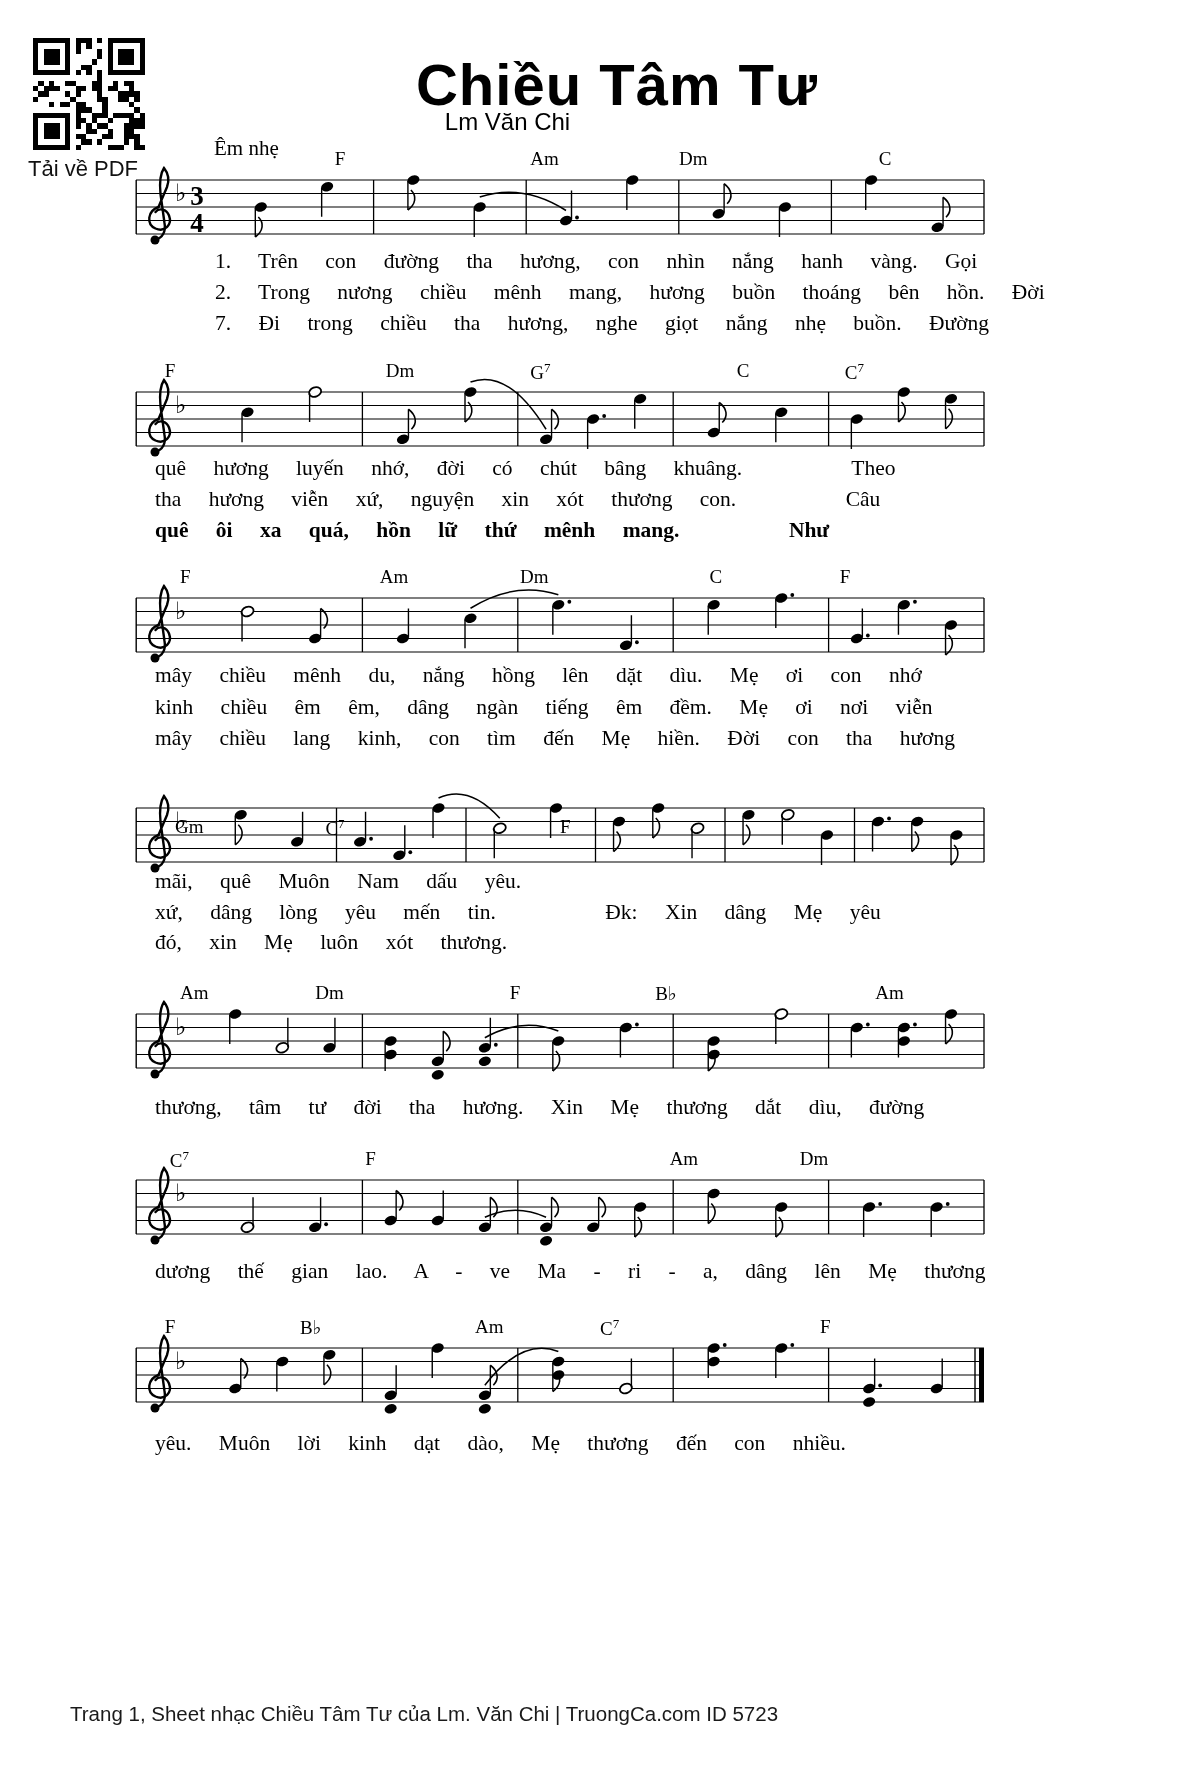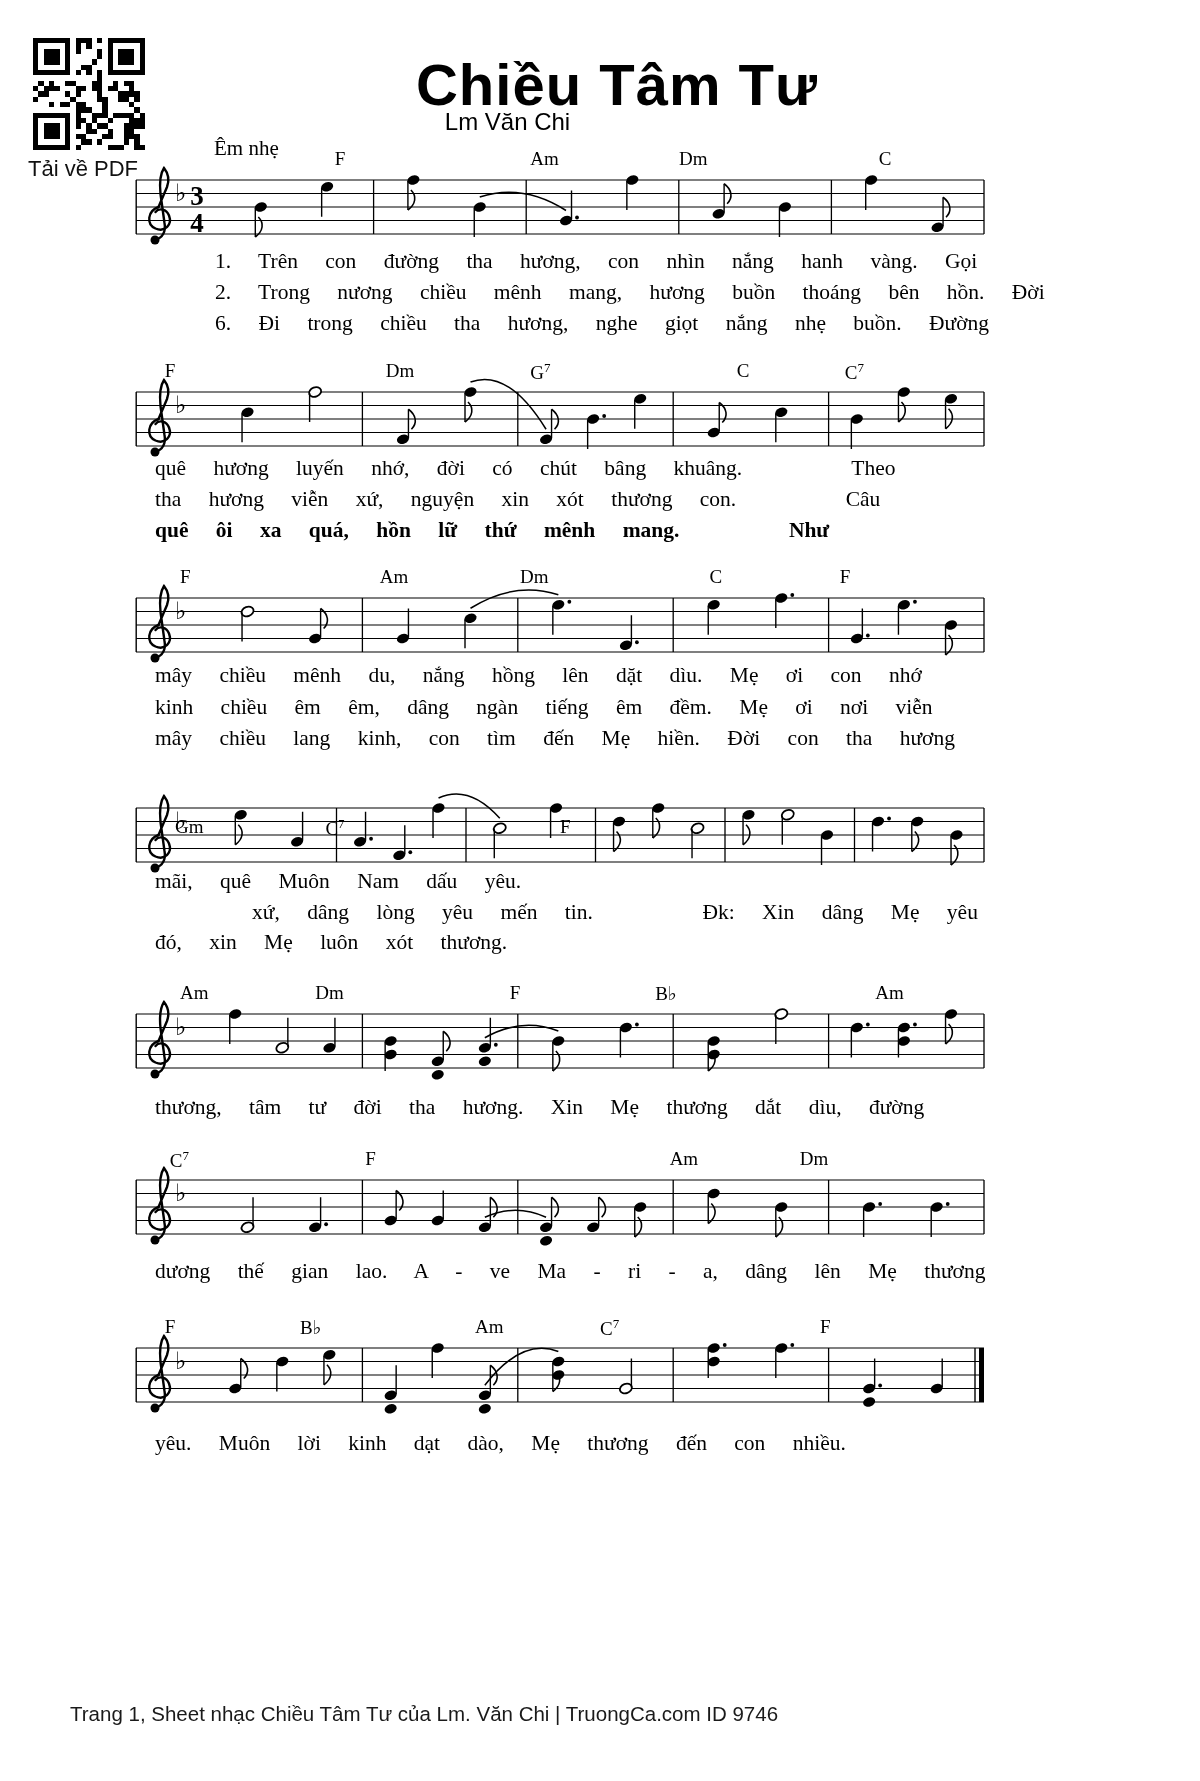--- a/index.html
+++ b/index.html
@@ -287,21 +287,21 @@
       <ellipse cx="649.9565217391304" cy="47" rx="6.2" ry="4.6" transform="rotate(-20 649.9565217391304 47)" fill="#000"></ellipse>
       <line x1="644.4565217391304" y1="48" x2="644.4565217391304" y2="77" stroke="#000" stroke-width="1.4"></line>
       <ellipse cx="736.2086956521739" cy="20" rx="6.2" ry="4.6" transform="rotate(-20 736.2086956521739 20)" fill="#000"></ellipse>
       <line x1="730.7086956521739" y1="21" x2="730.7086956521739" y2="50" stroke="#000" stroke-width="1.4"></line>
       <ellipse cx="802.5565217391304" cy="67.25" rx="6.2" ry="4.6" transform="rotate(-20 802.5565217391304 67.25)" fill="#000"></ellipse>
       <line x1="808.0565217391304" y1="66.25" x2="808.0565217391304" y2="37.25" stroke="#000" stroke-width="1.4"></line>
       <path d="M 808.0565217391304 37.25 C 816.0565217391304 43.25 817.0565217391304 51.25 811.0565217391304 57.25" fill="none" stroke="#000" stroke-width="1.6"></path>
     </svg>
     <div class="abs lyric" style="top: 248px; padding-left: 80px;">1. Trên con đường tha hương, con nhìn nắng hanh vàng. Gọi</div>
     <div class="abs lyric" style="top: 279px; padding-left: 80px;">2. Trong nương chiều mênh mang, hương buồn thoáng bên hồn. Đời</div>
-    <div class="abs lyric" style="top: 310px; padding-left: 80px;">6. Đi trong chiều tha hương, nghe giọt nắng nhẹ buồn. Đường</div>
+    <div class="abs lyric" style="top: 310px; padding-left: 80px;">7. Đi trong chiều tha hương, nghe giọt nắng nhẹ buồn. Đường</div>
     <div class="abs chord-row" style="top: 360px;">
       <span class="chord" style="left: 3.5%;"><span>F</span></span>
       <span class="chord" style="left: 29.5%;"><span>Dm</span></span>
       <span class="chord" style="left: 46.5%;"><span>G</span><sup>7</sup></span>
       <span class="chord" style="left: 70.8%;"><span>C</span></span>
       <span class="chord" style="left: 83.5%;"><span>C</span><sup>7</sup></span>
     </div>
     <svg class="abs staff-svg" viewBox="0 0 850 100" width="850" height="100" style="top: 372px;">
       <line x1="1" y1="20" x2="849" y2="20" stroke="#000" stroke-width="1.1"></line>
       <line x1="1" y1="33.5" x2="849" y2="33.5" stroke="#000" stroke-width="1.1"></line>
@@ -470,21 +470,21 @@
       <line x1="737.5454545454545" y1="34.5" x2="737.5454545454545" y2="63.5" stroke="#000" stroke-width="1.4"></line>
       <circle cx="754.0454545454545" cy="30.5" r="1.9" fill="#000"></circle>
       <ellipse cx="782.2878787878788" cy="33.5" rx="6.2" ry="4.6" transform="rotate(-20 782.2878787878788 33.5)" fill="#000"></ellipse>
       <line x1="776.7878787878788" y1="34.5" x2="776.7878787878788" y2="63.5" stroke="#000" stroke-width="1.4"></line>
       <path d="M 776.7878787878788 63.5 C 784.7878787878788 57.5 785.7878787878788 49.5 779.7878787878788 43.5" fill="none" stroke="#000" stroke-width="1.6"></path>
       <ellipse cx="821.530303030303" cy="47" rx="6.2" ry="4.6" transform="rotate(-20 821.530303030303 47)" fill="#000"></ellipse>
       <line x1="816.030303030303" y1="48" x2="816.030303030303" y2="77" stroke="#000" stroke-width="1.4"></line>
       <path d="M 816.030303030303 77 C 824.030303030303 71 825.030303030303 63 819.030303030303 57" fill="none" stroke="#000" stroke-width="1.6"></path>
     </svg>
     <div class="abs lyric" style="top: 868px; padding-left: 20px;">mãi, quê Muôn Nam dấu yêu.</div>
-    <div class="abs lyric" style="top: 899px; padding-left: 20px; text-align: center;">xứ, dâng lòng yêu mến tin.    Đk: Xin dâng Mẹ yêu</div>
+    <div class="abs lyric" style="top: 899px; padding-left: 20px;">xứ, dâng lòng yêu mến tin.    Đk: Xin dâng Mẹ yêu</div>
     <div class="abs lyric" style="top: 929px; padding-left: 20px;">đó, xin Mẹ luôn xót thương.</div>
     <div class="abs chord-row" style="top: 982px;">
       <span class="chord" style="left: 5.3%;"><span>Am</span></span>
       <span class="chord" style="left: 21.2%;"><span>Dm</span></span>
       <span class="chord" style="left: 44.1%;"><span>F</span></span>
       <span class="chord" style="left: 61.2%;"><span>B♭</span></span>
       <span class="chord" style="left: 87.1%;"><span>Am</span></span>
     </div>
     <svg class="abs staff-svg" viewBox="0 0 850 100" width="850" height="100" style="top: 994px;">
       <line x1="1" y1="20" x2="849" y2="20" stroke="#000" stroke-width="1.1"></line>
@@ -662,13 +662,13 @@
       <ellipse cx="734.1391304347826" cy="60.5" rx="6.2" ry="4.6" transform="rotate(-20 734.1391304347826 60.5)" fill="#000"></ellipse>
       <line x1="739.6391304347826" y1="59.5" x2="739.6391304347826" y2="30.5" stroke="#000" stroke-width="1.4"></line>
       <circle cx="745.1391304347826" cy="57.5" r="1.9" fill="#000"></circle>
       <ellipse cx="734.1391304347826" cy="74" rx="6.2" ry="4.6" fill="#000" transform="rotate(-20 734.1391304347826 74)"></ellipse>
       <ellipse cx="801.704347826087" cy="60.5" rx="6.2" ry="4.6" transform="rotate(-20 801.704347826087 60.5)" fill="#000"></ellipse>
       <line x1="807.204347826087" y1="59.5" x2="807.204347826087" y2="30.5" stroke="#000" stroke-width="1.4"></line>
     </svg>
     <div class="abs lyric" style="top: 1430px; padding-left: 20px;">yêu. Muôn lời kinh dạt dào, Mẹ thương đến con nhiều.</div>
   </div>
 
-<div class="abs" id="footer">Trang 1, Sheet nhạc Chiều Tâm Tư của Lm. Văn Chi | TruongCa.com ID 9746</div>
+<div class="abs" id="footer">Trang 1, Sheet nhạc Chiều Tâm Tư của Lm. Văn Chi | TruongCa.com ID 5723</div>
 
 </body></html>

